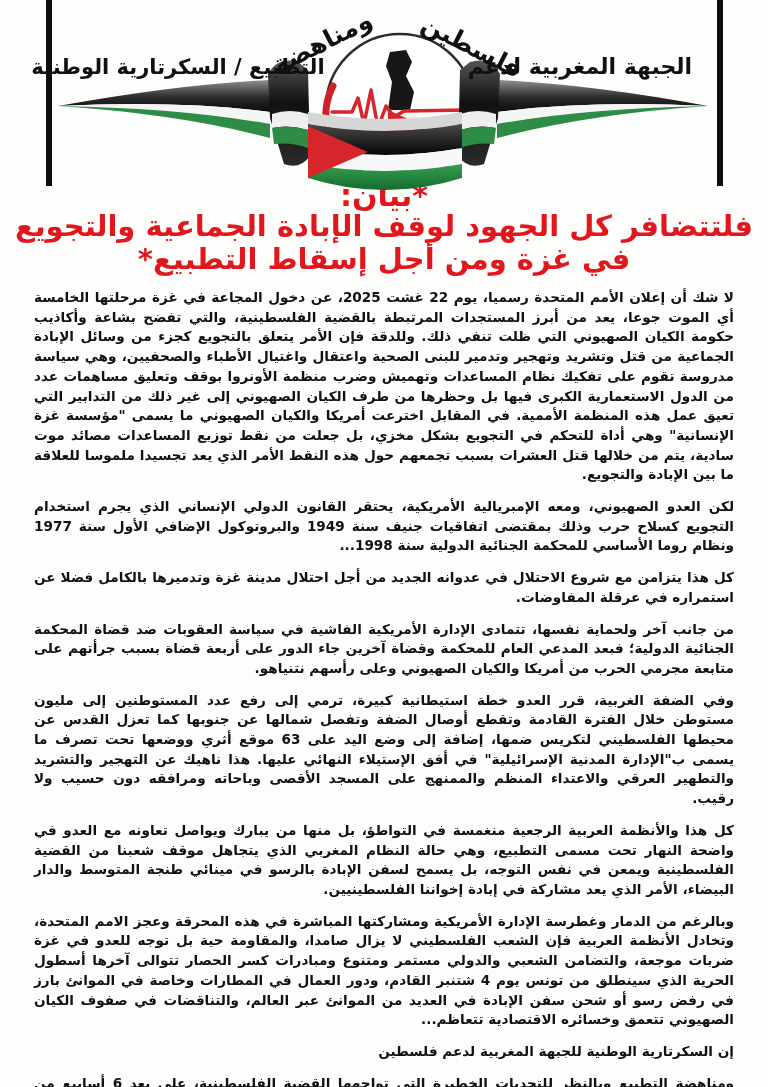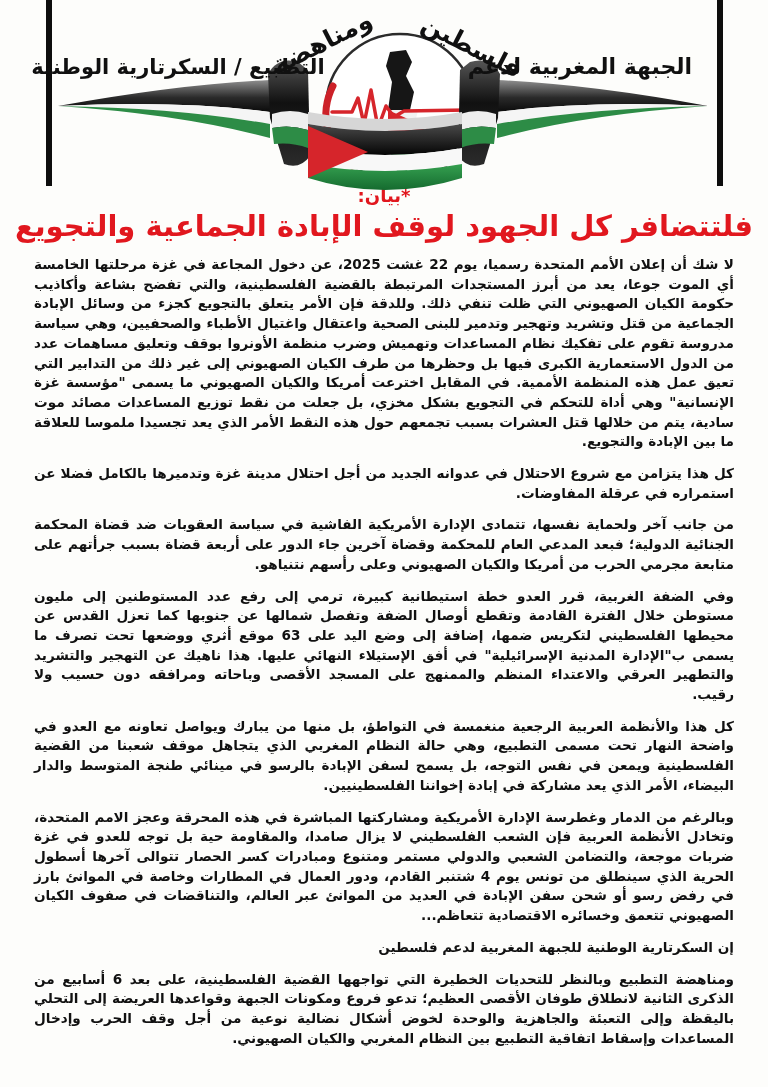--- a/index.html
+++ b/index.html
@@ -15,21 +15,21 @@
   }
   .letterhead{position:relative;z-index:2;pointer-events:none;}
   .letterhead svg{display:block;}
   .statement{
     position:relative;z-index:1;
     margin-top:-20px;
     text-align:center;
     color:#e1171e;
     font-weight:bold;
   }
-  .st-label{font-size:18px;line-height:28px;letter-spacing:-.5px;}
+  .st-label{font-size:30px;line-height:28px;letter-spacing:-.5px;}
   .st-line{font-size:29px;line-height:33px;letter-spacing:-.5px;}
   .body-text{
     margin:6px 22px 0 22px;
     font-size:13.6px;
     line-height:19.7px;
     font-weight:bold;
     text-align:justify;
     text-justify:inter-word;
   }
   .body-text p.para{margin:12px;}
@@ -117,24 +117,26 @@
       <text x="580" y="74" font-size="22" font-weight="bold" fill="#101010" text-anchor="middle">الجبهة المغربية لدعم</text>
       <text transform="translate(468,54) rotate(27)" font-size="25" font-weight="bold" fill="#101010" text-anchor="middle">فلسطين</text>
       <text transform="translate(326,50) rotate(-27)" font-size="25" font-weight="bold" fill="#101010" text-anchor="middle">ومناهضة</text>
       <text x="178" y="74" font-size="21" font-weight="bold" fill="#101010" text-anchor="middle">التطبيع / السكرتارية الوطنية</text>
     </svg>
   </div>
 
   <div class="statement">
     <div class="st-label">*بيان:</div>
     <div class="st-line">فلتتضافر كل الجهود لوقف الإبادة الجماعية والتجويع</div>
+    <div class="st-line">في غزة ومن أجل إسقاط التطبيع*</div>
   </div>
 
   <div class="body-text">
       <p class="para">لا شك أن إعلان الأمم المتحدة رسميا، يوم 22 غشت 2025، عن دخول المجاعة في غزة مرحلتها الخامسة أي الموت جوعا، يعد من أبرز المستجدات المرتبطة بالقضية الفلسطينية، والتي تفضح بشاعة وأكاذيب حكومة الكيان الصهيوني التي ظلت تنفي ذلك. وللدقة فإن الأمر يتعلق بالتجويع كجزء من وسائل الإبادة الجماعية من قتل وتشريد وتهجير وتدمير للبنى الصحية واعتقال واغتيال الأطباء والصحفيين، وهي سياسة مدروسة تقوم على تفكيك نظام المساعدات وتهميش وضرب منظمة الأونروا بوقف وتعليق مساهمات عدد من الدول الاستعمارية الكبرى فيها بل وحظرها من طرف الكيان الصهيوني إلى غير ذلك من التدابير التي تعيق عمل هذه المنظمة الأممية. في المقابل اخترعت أمريكا والكيان الصهيوني ما يسمى "مؤسسة غزة الإنسانية" وهي أداة للتحكم في التجويع بشكل مخزي، بل جعلت من نقط توزيع المساعدات مصائد موت سادية، يتم من خلالها قتل العشرات بسبب تجمعهم حول هذه النقط الأمر الذي يعد تجسيدا ملموسا للعلاقة ما بين الإبادة والتجويع.</p>
+      <p class="para">لكن العدو الصهيوني، ومعه الإمبريالية الأمريكية، يحتقر القانون الدولي الإنساني الذي يجرم استخدام التجويع كسلاح حرب وذلك بمقتضى اتفاقيات جنيف سنة 1949 والبروتوكول الإضافي الأول سنة 1977 ونظام روما الأساسي للمحكمة الجنائية الدولية سنة 1998...</p>
       <p class="para">كل هذا يتزامن مع شروع الاحتلال في عدوانه الجديد من أجل احتلال مدينة غزة وتدميرها بالكامل فضلا عن استمراره في عرقلة المفاوضات.</p>
       <p class="para">من جانب آخر ولحماية نفسها، تتمادى الإدارة الأمريكية الفاشية في سياسة العقوبات ضد قضاة المحكمة الجنائية الدولية؛ فبعد المدعي العام للمحكمة وقضاة آخرين جاء الدور على أربعة قضاة بسبب جرأتهم على متابعة مجرمي الحرب من أمريكا والكيان الصهيوني وعلى رأسهم نتنياهو.</p>
       <p class="para">وفي الضفة الغربية، قرر العدو خطة استيطانية كبيرة، ترمي إلى رفع عدد المستوطنين إلى مليون مستوطن خلال الفترة القادمة وتقطع أوصال الضفة وتفصل شمالها عن جنوبها كما تعزل القدس عن محيطها الفلسطيني لتكريس ضمها، إضافة إلى وضع اليد على 63 موقع أثري ووضعها تحت تصرف ما يسمى ب"الإدارة المدنية الإسرائيلية" في أفق الإستيلاء النهائي عليها. هذا ناهيك عن التهجير والتشريد والتطهير العرقي والاعتداء المنظم والممنهج على المسجد الأقصى وباحاته ومرافقه دون حسيب ولا رقيب.</p>
       <p class="para">كل هذا والأنظمة العربية الرجعية منغمسة في التواطؤ، بل منها من يبارك ويواصل تعاونه مع العدو في واضحة النهار تحت مسمى التطبيع، وهي حالة النظام المغربي الذي يتجاهل موقف شعبنا من القضية الفلسطينية ويمعن في نفس التوجه، بل يسمح لسفن الإبادة بالرسو في مينائي طنجة المتوسط والدار البيضاء، الأمر الذي يعد مشاركة في إبادة إخواننا الفلسطينيين.</p>
       <p class="para">وبالرغم من الدمار وغطرسة الإدارة الأمريكية ومشاركتها المباشرة في هذه المحرقة وعجز الامم المتحدة، وتخادل الأنظمة العربية فإن الشعب الفلسطيني لا يزال صامدا، والمقاومة حية بل توجه للعدو في غزة ضربات موجعة، والتضامن الشعبي والدولي مستمر ومتنوع ومبادرات كسر الحصار تتوالى آخرها أسطول الحرية الذي سينطلق من تونس يوم 4 شتنبر القادم، ودور العمال في المطارات وخاصة في الموانئ بارز في رفض رسو أو شحن سفن الإبادة في العديد من الموانئ عبر العالم، والتناقضات في صفوف الكيان الصهيوني تتعمق وخسائره الاقتصادية تتعاظم...</p>
       <p class="para">إن السكرتارية الوطنية للجبهة المغربية لدعم فلسطين</p>
       <p class="para">ومناهضة التطبيع وبالنظر للتحديات الخطيرة التي تواجهها القضية الفلسطينية، على بعد 6 أسابيع من الذكرى الثانية لانطلاق طوفان الأقصى العظيم؛ تدعو فروع ومكونات الجبهة وقواعدها العريضة إلى التحلي باليقظة وإلى التعبئة والجاهزية والوحدة لخوض أشكال نضالية نوعية من أجل وقف الحرب وإدخال المساعدات وإسقاط اتفاقية التطبيع بين النظام المغربي والكيان الصهيوني.</p>
     </div>
 
 </div>

